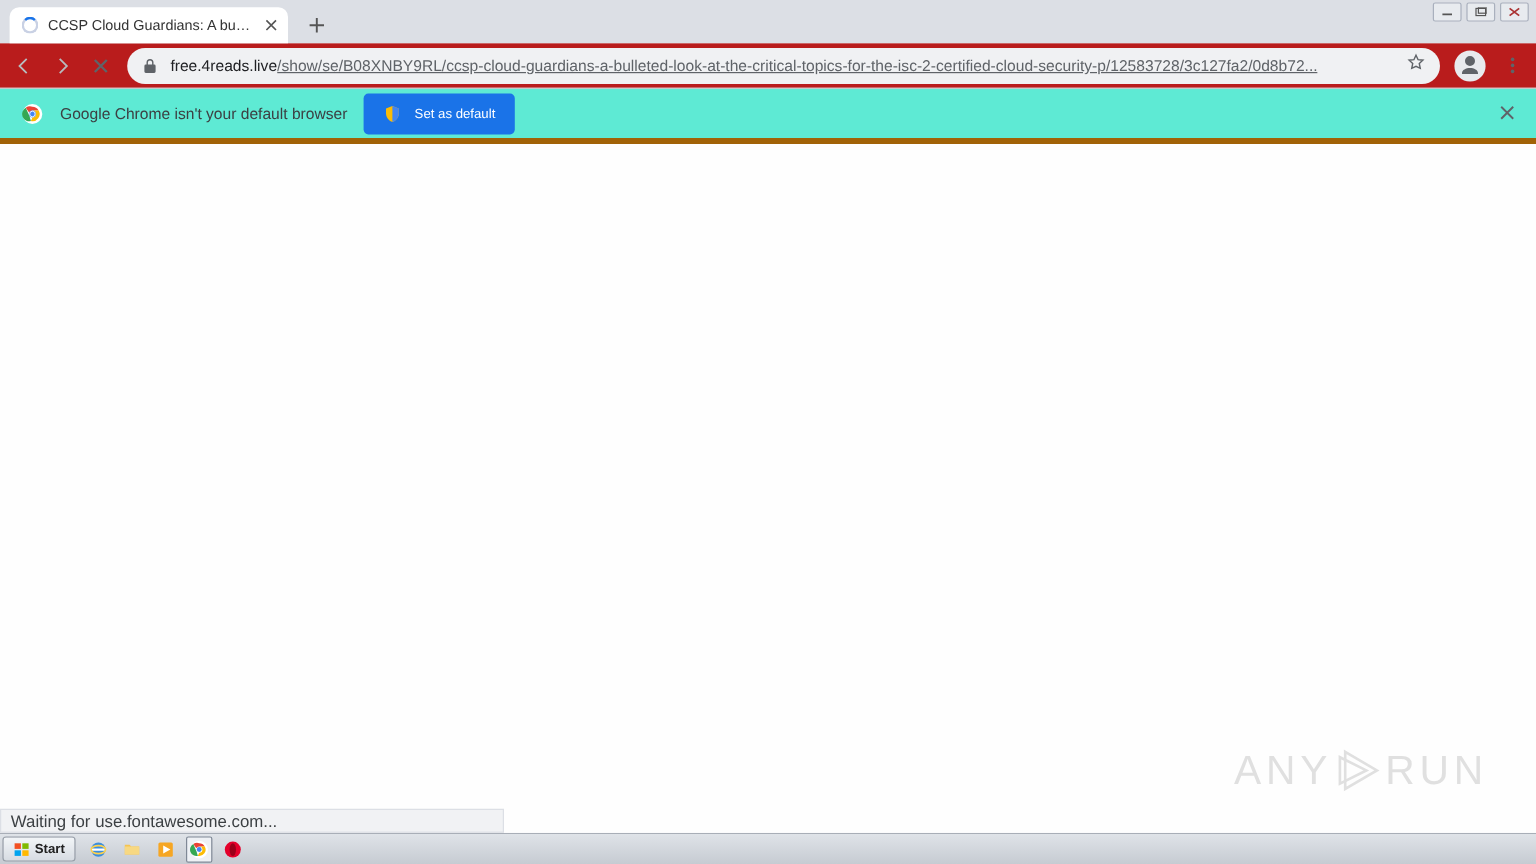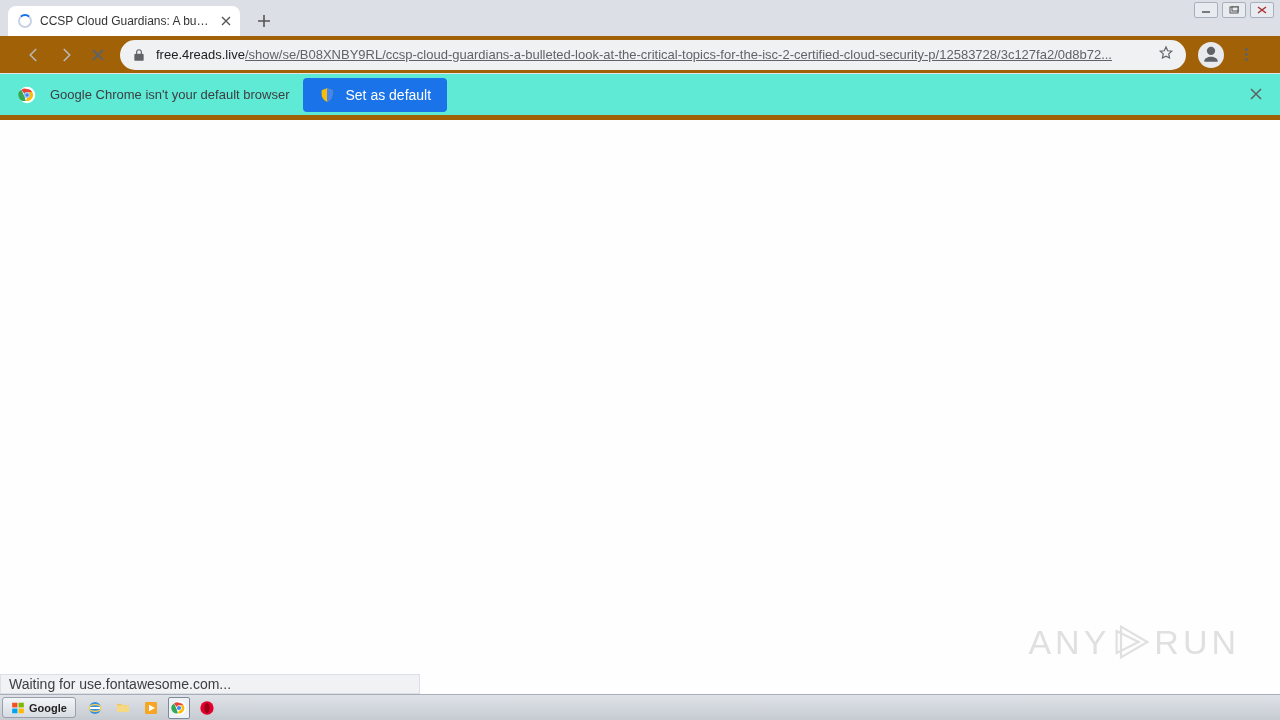--- a/index.html
+++ b/index.html
@@ -8,36 +8,36 @@
   .window { width:1280px; height:694px; background:#fff; display:flex; flex-direction:column; }
   .tabstrip { height:36px; background:#dcdfe5; display:flex; align-items:flex-end; position:relative; }
   .tab { height:30px; margin-left:8px; margin-bottom:0; background:#fff; border-radius:8px 8px 0 0; display:flex; align-items:center; padding:0 10px; width:232px; position:relative; font-size:12px; color:#333; }
   .tab .spinner { width:14px; height:14px; margin-right:8px; border:2px solid #c9d1e4; border-top-color:#1a73e8; border-radius:50%; animation:spin 1s linear infinite; }
   @keyframes spin{to{transform:rotate(360deg);}}
   .tab .close { position:absolute; right:8px; width:12px; height:12px; display:flex; align-items:center; justify-content:center; color:#555; font-size:12px; cursor:pointer;}
   .newtab { width:24px; height:24px; margin-left:12px; margin-bottom:3px; display:flex; align-items:center; justify-content:center; color:#555; font-size:18px; cursor:pointer;}
   .winbtns { position:absolute; right:6px; top:2px; display:flex; gap:4px;}
   .winbtn { width:24px; height:16px; border:1px solid #a9b0bd; border-radius:2px; background:#e8ebef; display:flex; align-items:center; justify-content:center; font-size:10px; color:#555; cursor:pointer;}
   
-  .toolbar { height:38px; background:#a16207; display:flex; align-items:center; padding:0 20px; gap:4px; border-bottom:1px solid #e2e4e8;}
+  .toolbar { height:38px; background:#b91c1c; display:flex; align-items:center; padding:0 6px; gap:4px; border-bottom:1px solid #e2e4e8;}
   .nav-ico { width:28px; height:28px; display:flex; align-items:center; justify-content:center; color:#707578; border-radius:50%; font-size:15px; cursor:pointer;}
   .nav-ico.disabled{color:#b7bbbe;}
   .omnibox { flex:1; height:30px; background:#f0f1f3; border-radius:15px; display:flex; align-items:center; padding:0 12px; margin:0 4px; font-size:13px; color:#5f6368; overflow:hidden; white-space:nowrap;}
   .omnibox .lock{width:14px;height:14px;margin-right:10px;color:#5f6368;}
   .omnibox .url-host{color:#202124;}
   .omnibox .url-path{color:#5f6368;text-decoration:underline;}
   .omnibox .star{margin-left:auto;color:#5f6368;font-size:16px;cursor:pointer;}
   .avatar { width:26px; height:26px; border-radius:50%; background:#e8eaed; display:flex; align-items:center; justify-content:center; margin:0 4px;}
   .avatar svg{width:20px;height:20px;fill:#5f6368;}
   .kebab { width:16px; display:flex; flex-direction:column; align-items:center; gap:2px; margin:0 6px; cursor:pointer;}
   .kebab span{width:3px;height:3px;border-radius:50%;background:#5f6368;}
   
   .infobar { height:46px; background:#5eead4; border-bottom:5px solid #a16207; display:flex; align-items:center; padding:0 18px; font-size:13px; color:#3c4043;}
   .infobar .chrome-ico{width:18px;height:18px;margin-right:14px;}
-  .btn-default{background:#1a73e8;color:#fff;border-radius:4px;height:34px;display:flex;align-items:center;padding:0 16px;margin-left:14px;font-size:14px;cursor:pointer;gap:10px;}
+  .btn-default{background:#1a73e8;color:#fff;border-radius:4px;height:34px;display:flex;align-items:center;padding:0 16px;margin-left:14px;font-size:11px;cursor:pointer;gap:10px;}
   .btn-default .shield{width:16px;height:16px;}
   .infobar .dismiss{margin-left:auto;color:#5f6368;font-size:18px;cursor:pointer;}
   
   .viewport{flex:1;background:#fefefe;position:relative;}
   .statusbar{position:absolute;left:0;bottom:0;height:20px;background:#f1f2f4;border:1px solid #dcdfe5;padding:0 8px;font-size:14px;color:#3c4043;display:flex;align-items:center;min-width:420px;}
   
   .watermark{position:absolute;right:40px;bottom:30px;display:flex;align-items:center;gap:0;opacity:0.25;color:#888;pointer-events:none;}
   .watermark .txt{font-size:34px;font-weight:300;letter-spacing:4px;font-family:sans-serif;}
   .watermark svg{width:44px;height:44px;stroke:#888;fill:none;stroke-width:2;}
   
@@ -177,21 +177,21 @@
 </div>
 
 <div class="taskbar">
   <div class="start">
     <svg class="flag" viewBox="0 0 24 24">
       <rect x="2" y="3" width="9" height="8" fill="#f25022"></rect>
         <rect x="13" y="3" width="9" height="8" fill="#7fba00"></rect>
       <rect x="2" y="13" width="9" height="8" fill="#00a4ef"></rect>
         <rect x="13" y="13" width="9" height="8" fill="#ffb900"></rect>
     </svg>
-    <b>Google</b>
+    <b>Start</b>
   </div>
   <div class="tb-icons">
     <div class="tb-ico">
         <svg width="16" height="16" viewBox="0 0 24 24">
           <circle cx="12" cy="12" r="9" fill="#3b8ede"></circle>
           <path d="M4 12h16" stroke="#fff" stroke-width="3"></path>
           <ellipse cx="12" cy="12" rx="9" ry="5" fill="none" stroke="#ffd24d" stroke-width="2"></ellipse>
         </svg>
       </div>
     <div class="tb-ico">

